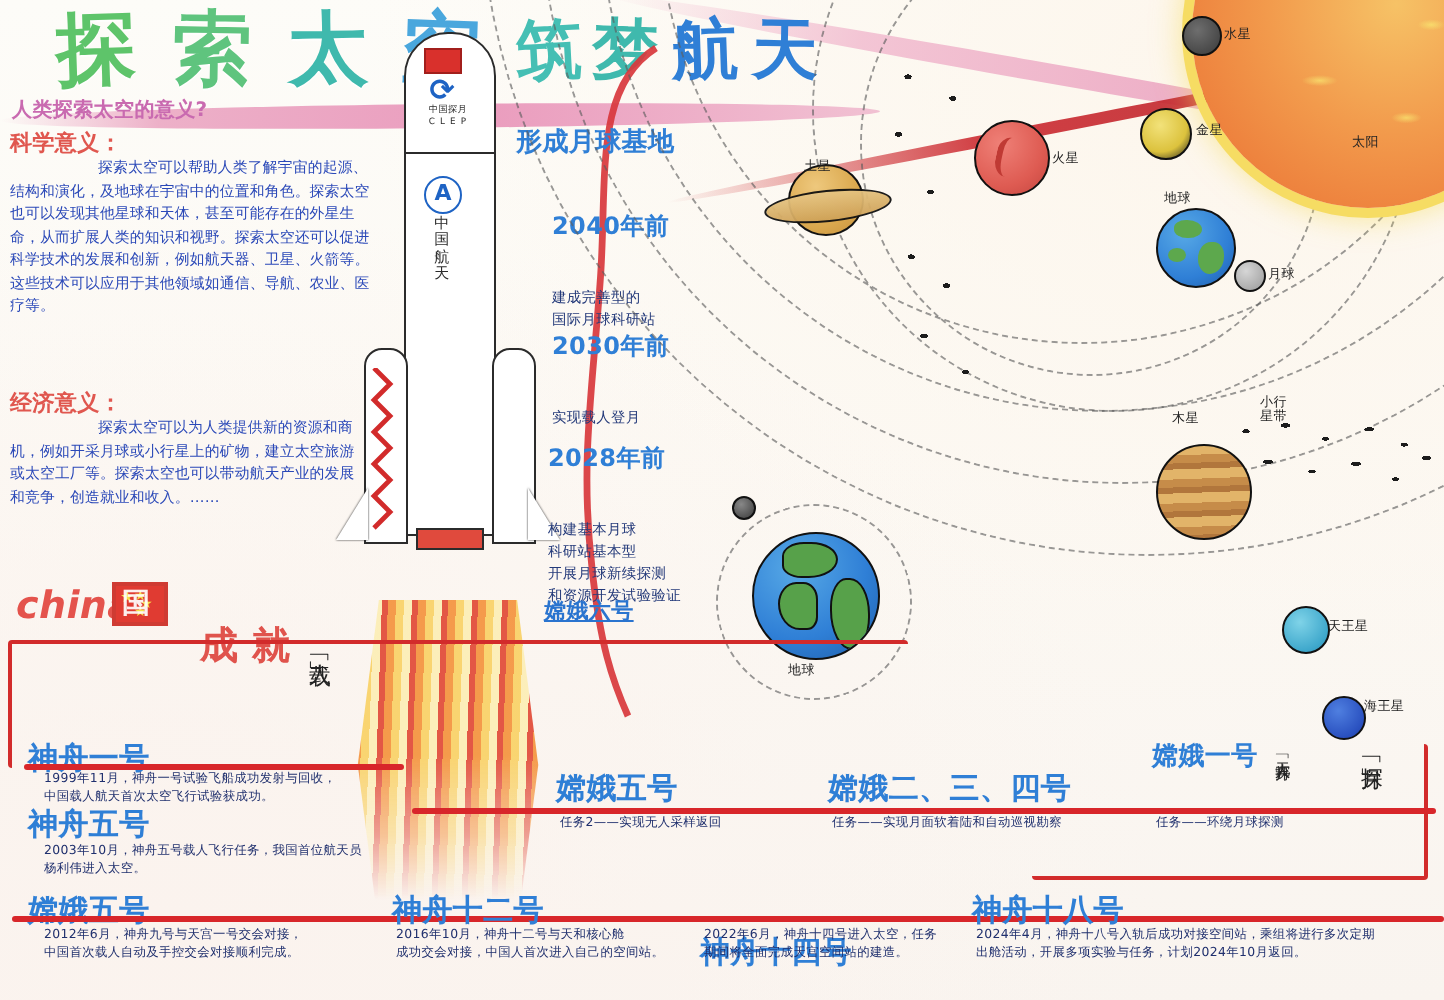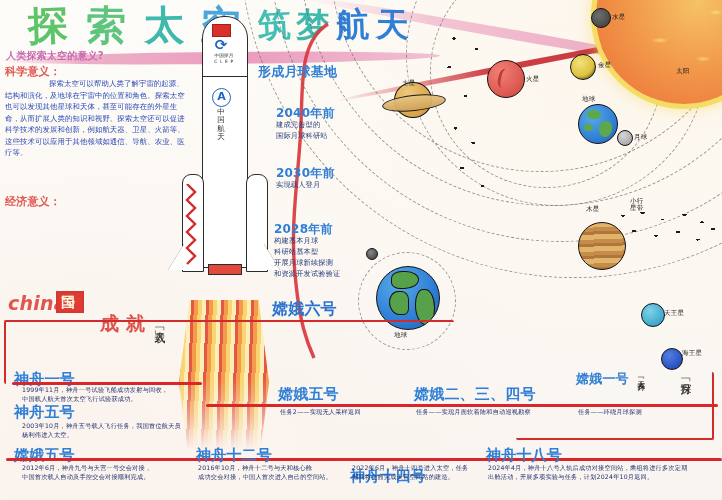--- a/index.html
+++ b/index.html
@@ -61,21 +61,21 @@
   #flagbox .star{position:absolute;color:#f5e14a;font-size:7px;}
   #ach1{left:83px;top:290px;font-size:19px;font-weight:700;color:#e0534c;}
   #ach2{left:100px;top:312px;font-size:19px;font-weight:700;color:#e0534c;}
 
   
   .rbox{border:2.5px solid #d22b2b;border-radius:2px;}
 
   
   .mid-h{font-size:13px;font-weight:700;color:#2f7fd6;}
   .mid-y{font-size:12px;font-weight:700;color:#2f7fd6;}
-  .mid-p{font-size:7.2px;color:#243a7a;line-height:1.5;}
+  .mid-p{font-size:7.2px;color:#243a7a;line-height:1.5;margin-top:24px;}
 
   
   
   .planet{border-radius:50%;border:1.6px solid #111;box-sizing:border-box;}
   .plabel{font-size:6.5px;color:#232323;}
   .dotorbit{position:absolute;border:1.6px dashed #5d5d5d;border-radius:50%;opacity:.62;}
 
   
   .redline{background:#d8262a;height:2.6px;border-radius:2px;}
   .blu-h{font-size:15px;font-weight:700;color:#2f7fd6;}
@@ -102,20 +102,21 @@
     <span class="t2-char hw" style="left:0px;color:#45bfb4;transform:rotate(-3deg);">筑</span>
     <span class="t2-char hw" style="left:38px;color:#3fb9ad;transform:rotate(2deg);">梦</span>
     <span class="t2-char hw" style="left:78px;color:#2f7fd6;transform:rotate(-2deg);">航</span>
     <span class="t2-char hw" style="left:118px;color:#2f7fd6;transform:rotate(1deg);">天</span>
   </div>
 
   <div class="abs hw" id="q-head">人类探索太空的意义?</div>
   <div class="abs hw sec-head" id="sec1">科学意义：</div>
   <div class="abs hw body-txt" id="p1" style="text-indent:44px;">探索太空可以帮助人类了解宇宙的起源、结构和演化，及地球在宇宙中的位置和角色。探索太空也可以发现其他星球和天体，甚至可能存在的外星生命，从而扩展人类的知识和视野。探索太空还可以促进科学技术的发展和创新，例如航天器、卫星、火箭等。这些技术可以应用于其他领域如通信、导航、农业、医疗等。</div>
   <div class="abs hw sec-head" id="sec2">经济意义：</div>
+  <div class="abs hw body-txt" id="p2" style="text-indent:44px;">探索太空可以为人类提供新的资源和商机，例如开采月球或小行星上的矿物，建立太空旅游或太空工厂等。探索太空也可以带动航天产业的发展和竞争，创造就业和收入。……</div>
 
   <div class="abs hw" id="china-en">china</div>
   <div class="abs" id="flagbox">
     <span class="star" style="left:2px;top:1px;font-size:8px;">★</span>
     <span class="star" style="left:9px;top:1px;">★</span>
     <span class="star" style="left:12px;top:5px;">★</span>
     <span class="star" style="left:9px;top:9px;">★</span>
     <span class="hw" style="position:absolute;left:3px;top:1px;font-size:14px;color:#fff;font-weight:700;opacity:.92;">国</span>
   </div>
   <div class="abs hw" id="ach2">成 就</div>
@@ -176,21 +177,21 @@
     <div class="hw mid-p">实现载人登月</div>
   </div>
   <div class="abs" style="left:274px;top:222px;width:80px;">
     <div class="hw mid-y">2028年前</div>
     <div class="hw mid-p">构建基本月球
 科研站基本型
 开展月球新续探测
 和资源开发试验验证</div>
   </div>
   <div class="abs" style="left:272px;top:300px;width:86px;">
-    <div class="hw" style="font-size:16px;font-weight:700;color:#2a74cf;">嫦娥六号</div>
+    <div class="hw" style="font-size:11px;font-weight:700;color:#2a74cf;text-decoration:underline;">嫦娥六号</div>
   </div>
 
   <div class="dotorbit" style="left:330px;top:-250px;width:420px;height:420px;"></div>
   <div class="dotorbit" style="left:300px;top:-296px;width:500px;height:500px;"></div>
   <div class="dotorbit" style="left:270px;top:-340px;width:580px;height:580px;"></div>
   <div class="dotorbit" style="left:240px;top:-390px;width:666px;height:666px;"></div>
   <div class="dotorbit" style="left:406px;top:-96px;width:300px;height:300px;"></div>
   <div class="dotorbit" style="left:430px;top:-44px;width:230px;height:230px;"></div>
 
   <div class="abs" style="left:596px;top:-72px;width:190px;height:190px;">

